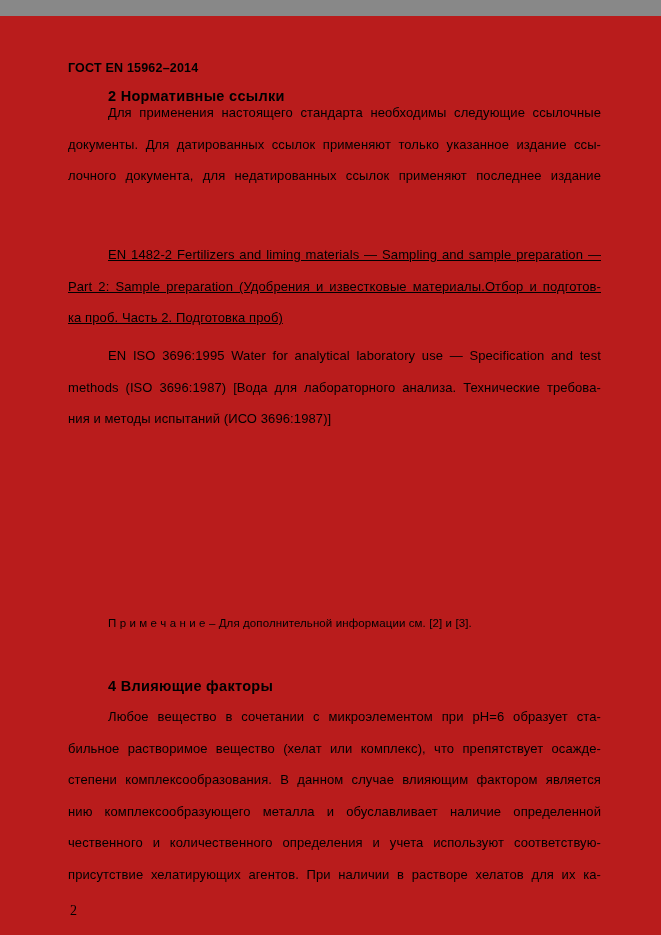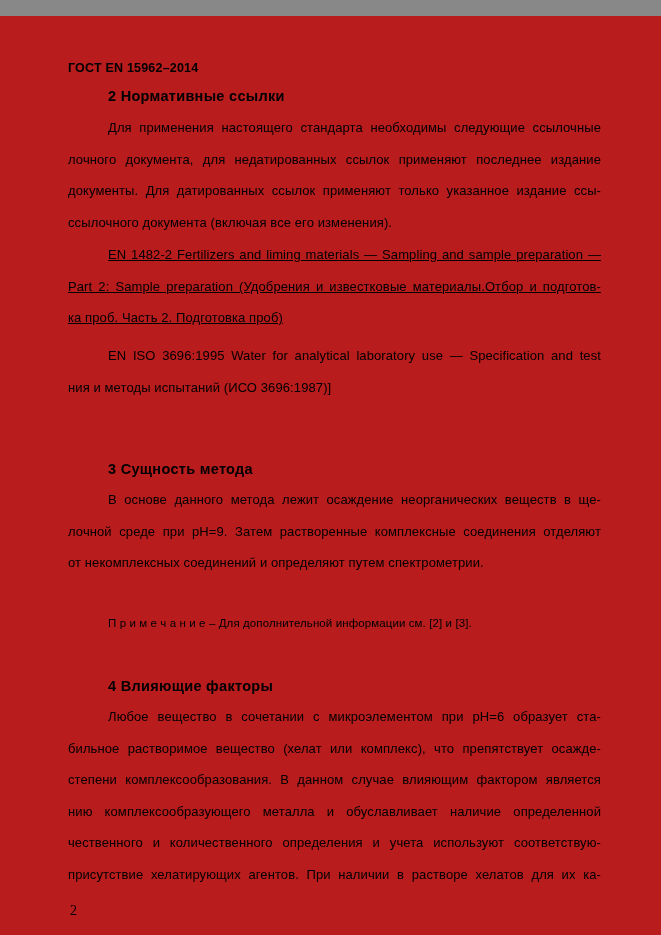--- a/index.html
+++ b/index.html
@@ -33,21 +33,21 @@
     text-align: center;
   }
   .h2 { top: 70px; }
   .h3 { top: 443px; }
   .h4 { top: 660px; }
   .para {
     position: absolute;
     left: 68px;
     width: 533px;
   }
-  .p1 { top: 96px; }
+  .p1 { top: 81px; }
   .p2 { top: 223px; text-decoration: underline; }
   .p3 { top: 324px; }
   .p4 { top: 468px; }
   .p5 { top: 685px; }
   .ln {
     font-size: 13px;
     line-height: 31.6px;
     text-align: left;
     letter-spacing: 0.1px;
     white-space: normal;
@@ -81,43 +81,37 @@
 <body>
 
 <div class="page">
 
   <div class="doc-code">ГОСТ EN 15962–2014</div>
 
   <h2 class="heading h2">2 Нормативные ссылки</h2>
 
   <div class="para p1">
     <div class="ln j ind">Для применения настоящего стандарта необходимы следующие ссылочные</div>
+    <div class="ln j">документы. Для датированных ссылок применяют только указанное издание ссы-</div>
     <div class="ln j">лочного документа, для недатированных ссылок применяют последнее издание</div>
-    <div class="ln j">документы. Для датированных ссылок применяют только указанное издание ссы-</div>
-    <div class="ln">ссылочного документа (включая все его изменения).</div>
   </div>
 
   <div class="para p2">
     <div class="ln j ind">EN 1482-2 Fertilizers and liming materials — Sampling and sample preparation —</div>
     <div class="ln j">Part 2: Sample preparation (Удобрения и известковые материалы.Отбор и подготов-</div>
     <div class="ln">ка проб. Часть 2. Подготовка проб)</div>
   </div>
 
   <div class="para p3">
     <div class="ln j ind">EN ISO 3696:1995 Water for analytical laboratory use — Specification and test</div>
+    <div class="ln j">methods (ISO 3696:1987) [Вода для лабораторного анализа. Технические требова-</div>
     <div class="ln">ния и методы испытаний (ИСО 3696:1987)]</div>
   </div>
 
-  <h2 class="heading h3">3 Сущность метода</h2>
 
-  <div class="para p4">
-    <div class="ln j ind">В основе данного метода лежит осаждение неорганических веществ в ще-</div>
-    <div class="ln j">лочной среде при pH=9. Затем растворенные комплексные соединения отделяют</div>
-    <div class="ln">от некомплексных соединений и определяют путем спектрометрии.</div>
-  </div>
 
   <div class="note">П р и м е ч а н и е – Для дополнительной информации см. [2] и [3].</div>
 
   <h2 class="heading h4">4 Влияющие факторы</h2>
 
   <div class="para p5">
     <div class="ln j ind">Любое вещество в сочетании с микроэлементом при pH=6 образует ста-</div>
     <div class="ln j">бильное растворимое вещество (хелат или комплекс), что препятствует осажде-</div>
     <div class="ln j">степени комплексообразования. В данном случае влияющим фактором является</div>
     <div class="ln j">нию комплексообразующего металла и обуславливает наличие определенной</div>

